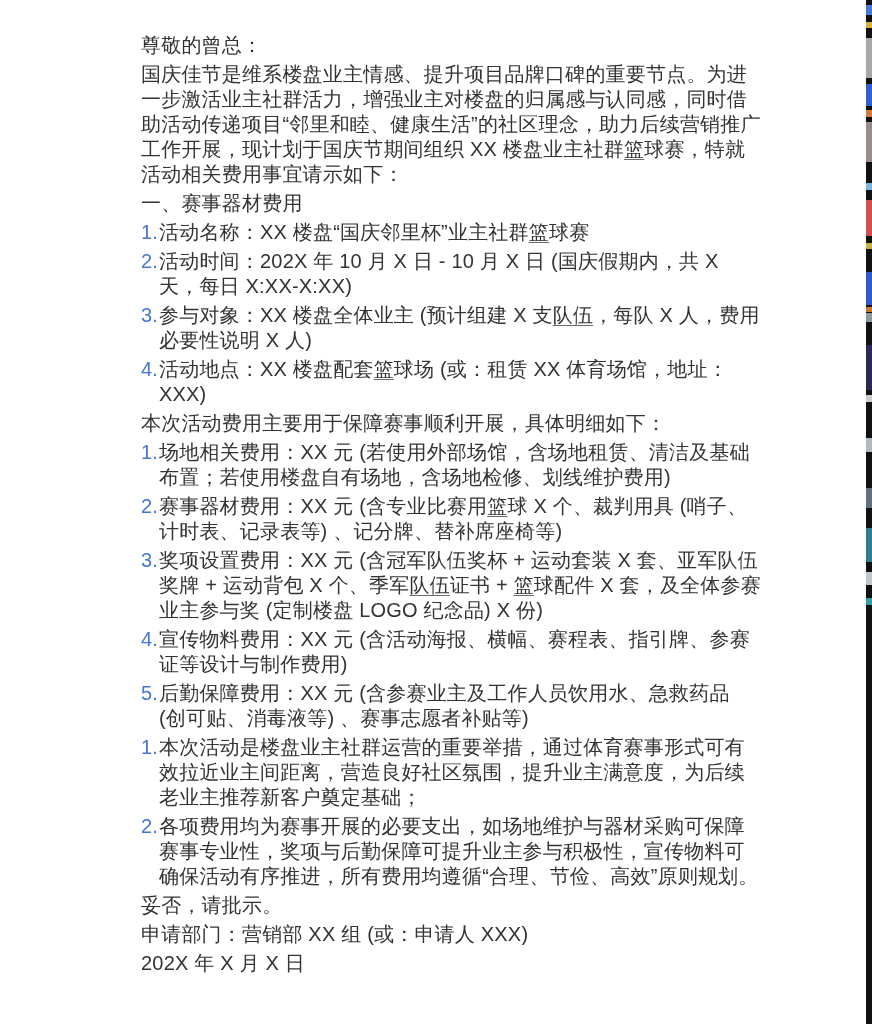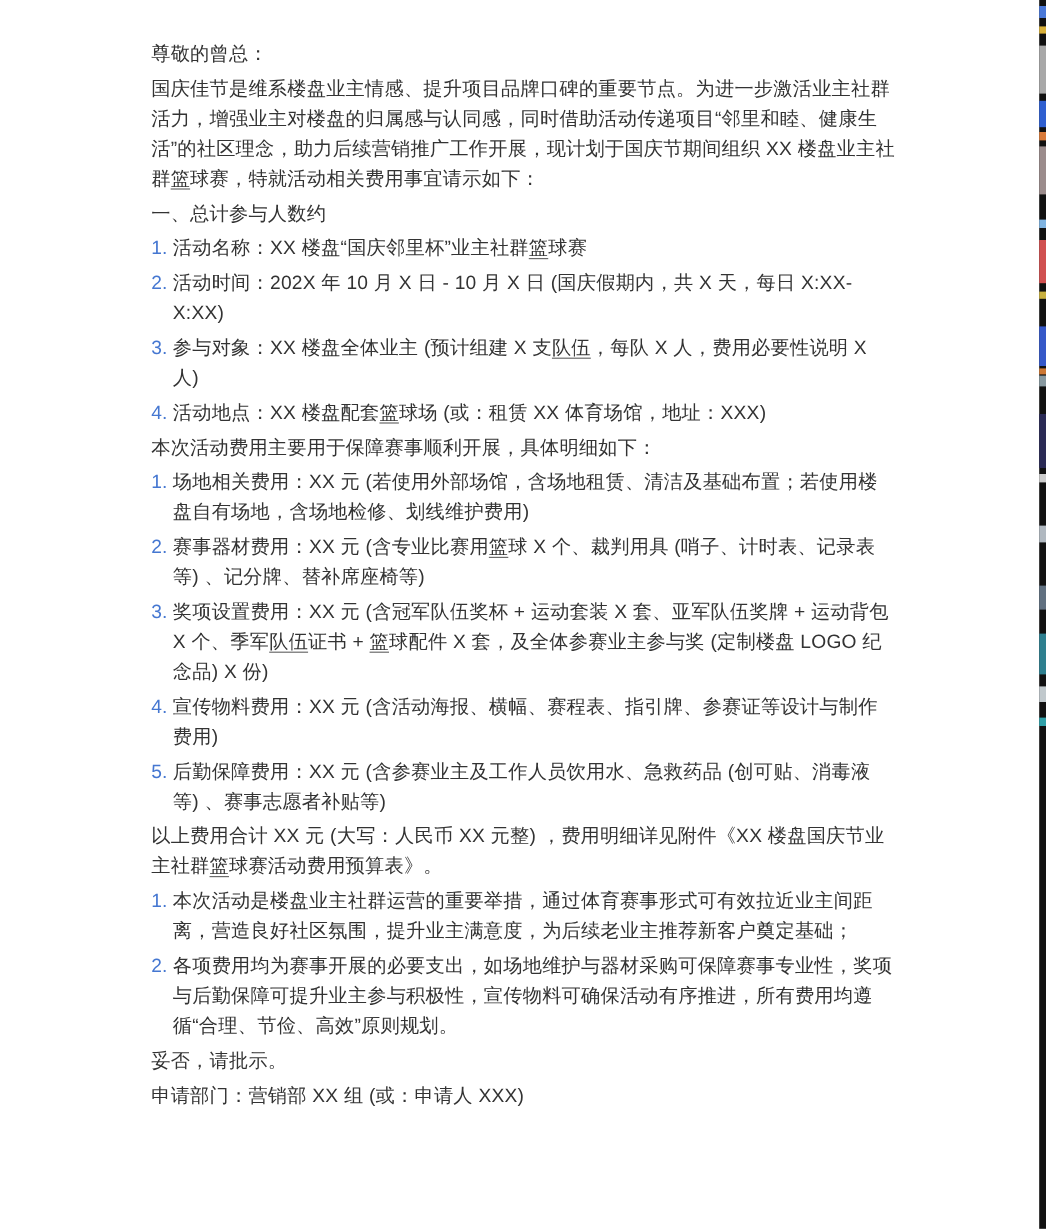--- a/index.html
+++ b/index.html
@@ -3,22 +3,22 @@
 <meta charset="utf-8">
 <style>
   html, body { margin: 0; padding: 0; background: #ffffff; }
   body {
     width: 872px; height: 1024px;
     position: relative; overflow: hidden;
     font-family: "Liberation Sans", "DejaVu Sans", sans-serif;
     color: #333333;
   }
   .doc {
-    position: absolute; left: 126px; top: 33px; width: 621px;
-    font-size: 16px; line-height: 25px;
+    position: absolute; left: 141px; top: 33px; width: 621px;
+    font-size: 20px; line-height: 25px;
     letter-spacing: 0.2px;
   }
   .block { margin: 0 0 4px 0; }
   .heading { color: #333333; font-weight: 400; }
   .li { display: flex; margin: 0 0 4px 0; }
   .num { flex: 0 0 18px; color: #4577d1; }
   .txt { flex: 1 1 auto; }
   .useg {
     text-decoration: underline;
     text-decoration-color: #6b6b6b;
@@ -32,21 +32,21 @@
   }
   .edge-seg { position: absolute; left: 0; width: 6px; }
 </style>
 </head>
 <body>
 
 <div class="doc">
   <div>
       <div class="para block"><span>尊敬的曾总：</span></div>
       <div class="para block"><span>国庆佳节是维系楼盘业主情感、提升项目品牌口碑的重要节点。为进一步激活业主社群活力，增强业主对楼盘的归属感与认同感，同时借助活动传递项目“邻里和睦、健康生活”的社区理念，助力后续营销推广工作开展，现计划于国庆节期间组织 XX 楼盘业主社群</span><span class="useg">篮</span><span>球赛，特就活动相关费用事宜请示如下：</span></div>
-      <div class="heading block"><span>一、总计参与人数约</span></div>
+      <div class="heading block"><span>一、赛事器材费用</span></div>
       <div class="list block">
         <div class="li">
           <span class="num">1.</span>
           <span class="txt"><span>活动名称：XX 楼盘“国庆邻里杯”业主社群</span><span class="useg">篮</span><span>球赛</span></span>
         </div>
         <div class="li">
           <span class="num">2.</span>
           <span class="txt"><span>活动时间：202X 年 10 月 X 日 - 10 月 X 日 (国庆假期内，共 X 天，每日 X:XX-X:XX)</span></span>
         </div>
         <div class="li">
@@ -74,33 +74,33 @@
         </div>
         <div class="li">
           <span class="num">4.</span>
           <span class="txt"><span>宣传物料费用：XX 元 (含活动海报、横幅、赛程表、指引牌、参赛证等设计与制作费用)</span></span>
         </div>
         <div class="li">
           <span class="num">5.</span>
           <span class="txt"><span>后勤保障费用：XX 元 (含参赛业主及工作人员饮用水、急救药品 (创可贴、消毒液等) 、赛事志愿者补贴等)</span></span>
         </div>
       </div>
-      <div class="para block"><span>以上费用合计 XX 元 (大写：人民币 XX 元整) ，费用明细详见附件《XX 楼盘国庆节业主社群</span><span class="useg">篮</span><span>球赛活动费用预算表》。</span></div>
       <div class="list block">
         <div class="li">
           <span class="num">1.</span>
           <span class="txt"><span>本次活动是楼盘业主社群运营的重要举措，通过体育赛事形式可有效拉近业主间距离，营造良好社区氛围，提升业主满意度，为后续老业主推荐新客户奠定基础；</span></span>
         </div>
         <div class="li">
           <span class="num">2.</span>
           <span class="txt"><span>各项费用均为赛事开展的必要支出，如场地维护与器材采购可保障赛事专业性，奖项与后勤保障可提升业主参与积极性，宣传物料可确保活动有序推进，所有费用均遵循“合理、节俭、高效”原则规划。</span></span>
         </div>
       </div>
       <div class="para block"><span>妥否，请批示。</span></div>
       <div class="para block"><span>申请部门：营销部 XX 组 (或：申请人 XXX)</span></div>
+      <div class="para block"><span>202X 年 X 月 X 日</span></div>
     </div>
 </div>
 
 <div class="edge-strip" style="background: rgb(17, 17, 17);">
     <div class="edge-seg" style="top: 5px; height: 10px; background: rgb(74, 120, 216);"></div>
     <div class="edge-seg" style="top: 22px; height: 6px; background: rgb(216, 176, 58);"></div>
     <div class="edge-seg" style="top: 38px; height: 40px; background: rgb(168, 168, 168);"></div>
     <div class="edge-seg" style="top: 84px; height: 22px; background: rgb(47, 95, 208);"></div>
     <div class="edge-seg" style="top: 110px; height: 7px; background: rgb(216, 122, 58);"></div>
     <div class="edge-seg" style="top: 122px; height: 40px; background: rgb(155, 140, 140);"></div>

